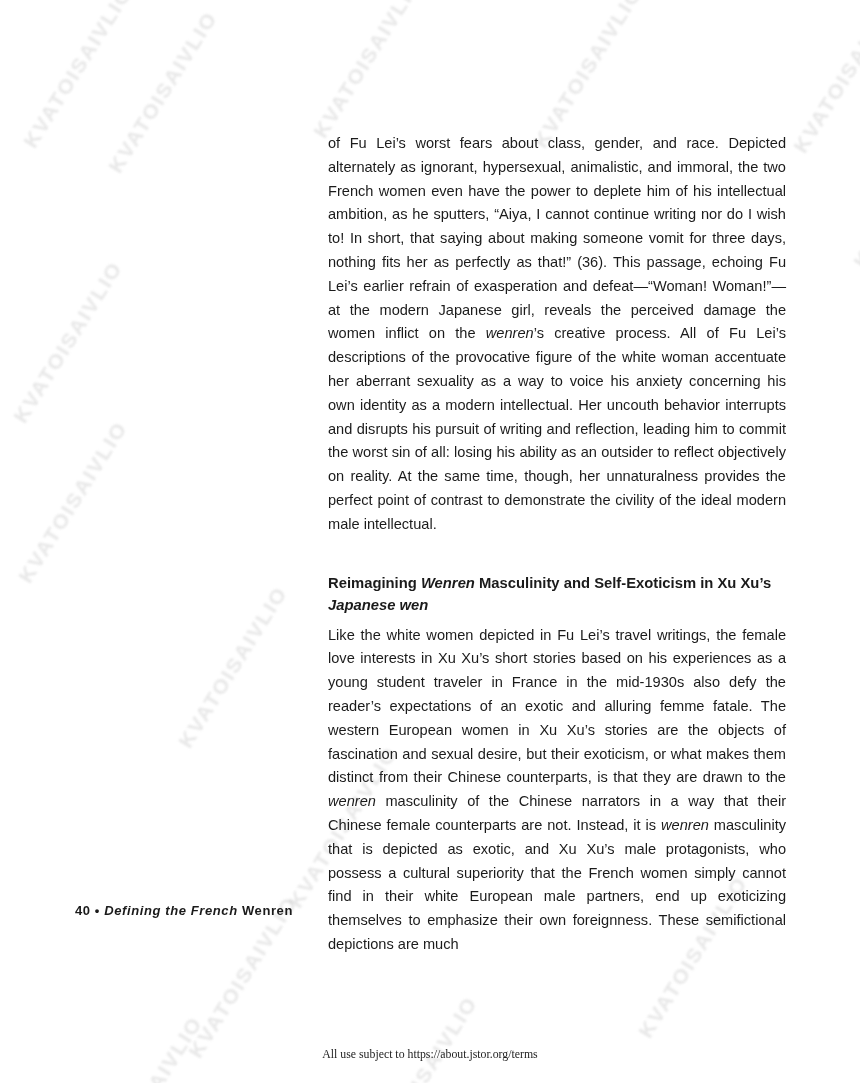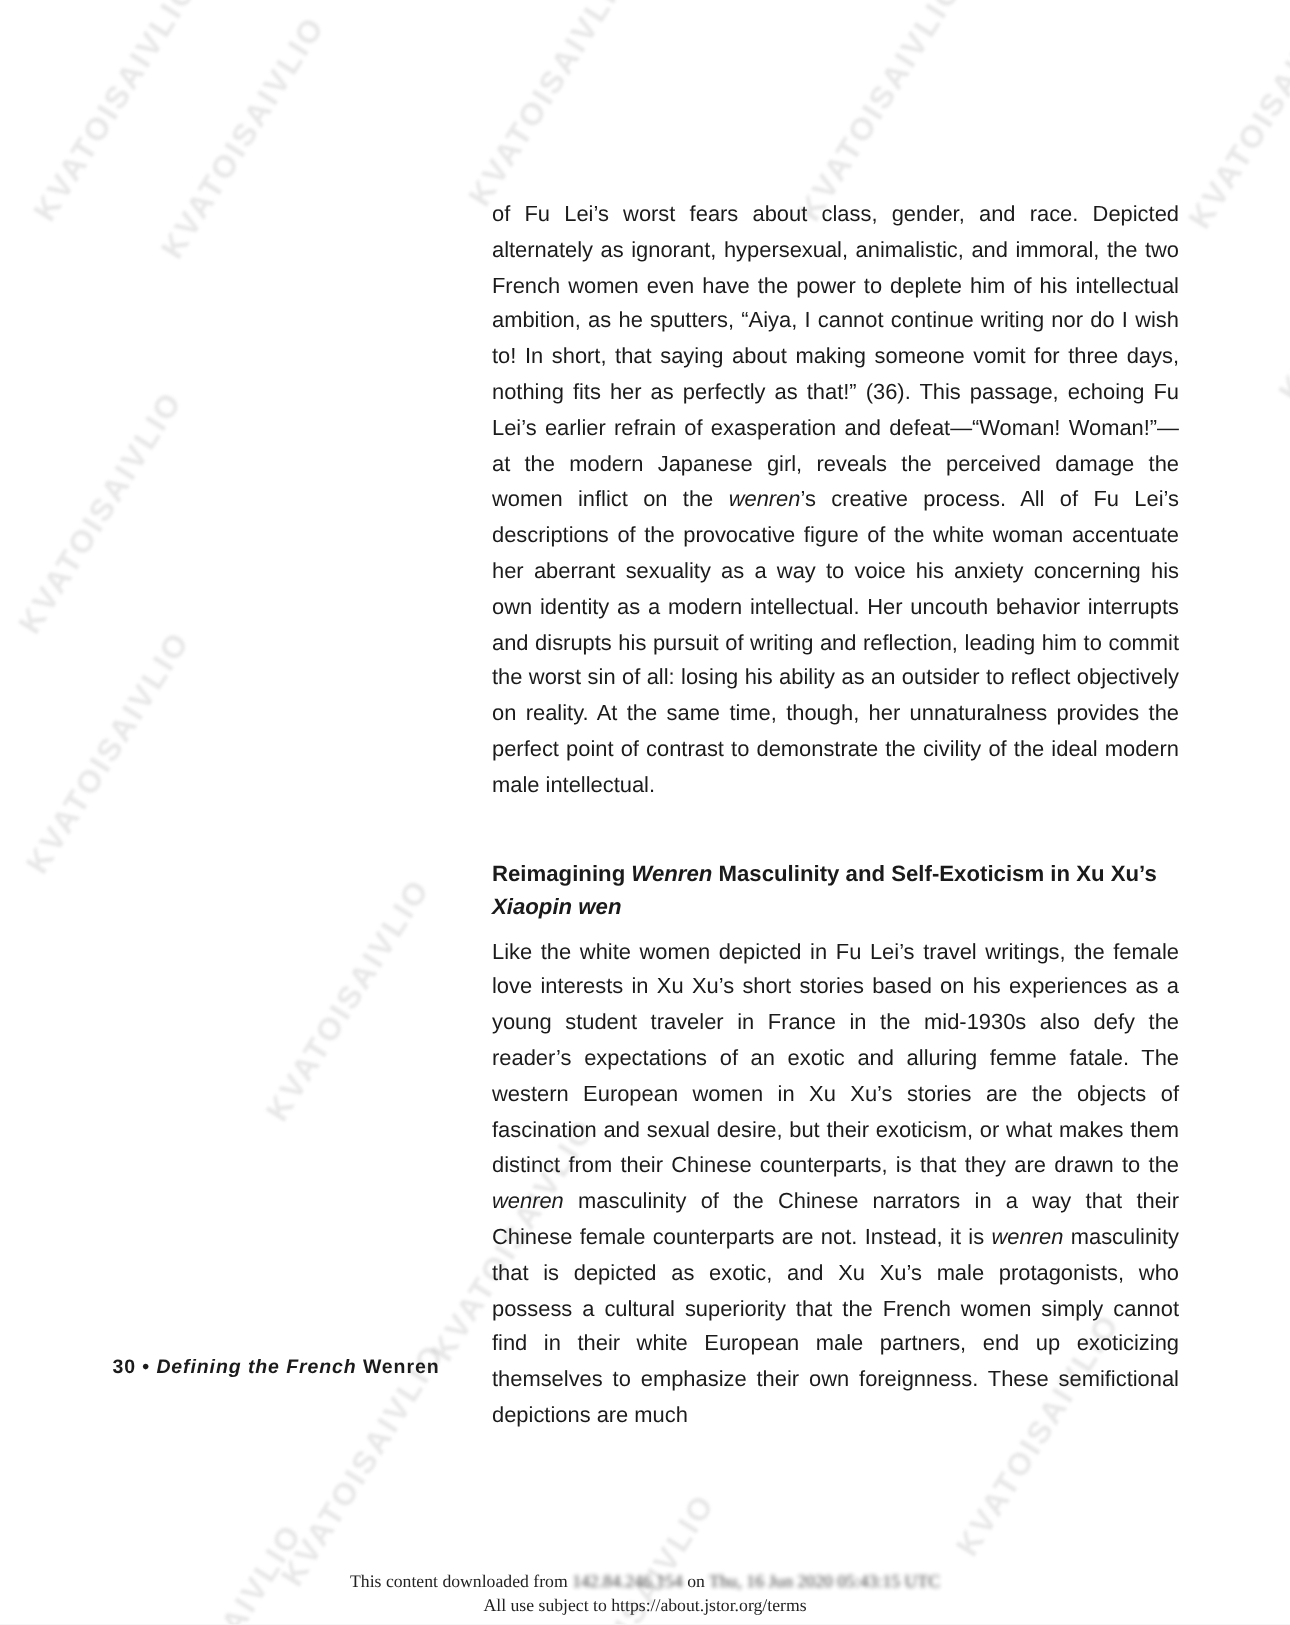--- a/index.html
+++ b/index.html
@@ -94,27 +94,26 @@
   <div class="wm" style="left:330px;  top:1065px;">KVATOISAIVLIO</div>
   <div class="wm" style="left:55px;   top:1085px;">KVATOISAIVLIO</div>
   <div class="wm" style="left:795px;  top:1080px;">KVATOISAIVLIO</div>
 
   <div class="text-layer">
 
     <div class="body-block">
 
       <p class="para"><span>of Fu Lei’s worst fears about class, gender, and race. Depicted alternately as ignorant, hypersexual, animalistic, and immoral, the two French women even have the power to deplete him of his intellectual ambition, as he sputters, “Aiya, I cannot continue writing nor do I wish to! In short, that saying about making someone vomit for three days, nothing fits her as perfectly as that!” (36). This passage, echoing Fu Lei’s earlier refrain of exasperation and defeat—“Woman! Woman!”—at the modern Japanese girl, reveals the perceived damage the women inflict on the </span><span class="it">wenren</span><span>’s creative process. All of Fu Lei’s descriptions of the provocative figure of the white woman accentuate her aberrant sexuality as a way to voice his anxiety concerning his own identity as a modern intellectual. Her uncouth behavior interrupts and disrupts his pursuit of writing and reflection, leading him to commit the worst sin of all: losing his ability as an outsider to reflect objectively on reality. At the same time, though, her unnaturalness provides the perfect point of contrast to demonstrate the civility of the ideal modern male intellectual.</span></p>
 
-      <h2 class="section-heading"><span>Reimagining </span><span class="it">Wenren</span><span> Masculinity and Self-Exoticism in Xu Xu’s</span><br><span class="it">Xiaopin wen</span></h2>
+      <h2 class="section-heading"><span>Reimagining </span><span class="it">Wenren</span><span> Masculinity and Self-Exoticism in Xu Xu’s</span><br><span class="it">Japanese wen</span></h2>
 
       <p class="para"><span>Like the white women depicted in Fu Lei’s travel writings, the female love interests in Xu Xu’s short stories based on his experiences as a young student traveler in France in the mid-1930s also defy the reader’s expectations of an exotic and alluring femme fatale. The western European women in Xu Xu’s stories are the objects of fascination and sexual desire, but their exoticism, or what makes them distinct from their Chinese counterparts, is that they are drawn to the </span><span class="it">wenren</span><span> masculinity of the Chinese narrators in a way that their Chinese female counterparts are not. Instead, it is </span><span class="it">wenren</span><span> masculinity that is depicted as exotic, and Xu Xu’s male protagonists, who possess a cultural superiority that the French women simply cannot find in their white European male partners, end up exoticizing themselves to emphasize their own foreignness. These semifictional depictions are much</span></p>
 
     </div>
 
-    <div class="running-footer"><span class="bd">30 • </span><span class="it bd">Defining the French </span><span class="bd">Wenren</span></div>
+    <div class="running-footer"><span class="bd">40 • </span><span class="it bd">Defining the French </span><span class="bd">Wenren</span></div>
 
     <div class="jstor-footer">
-      <div><span>This content downloaded from </span><span class="smudge">142.84.246.154</span><span> on </span><span class="smudge">Thu, 16 Jun 2020 05:43:15 UTC</span></div>
       <div>All use subject to https://about.jstor.org/terms</div>
     </div>
 
   </div>
 </div>
 
 </body></html>

